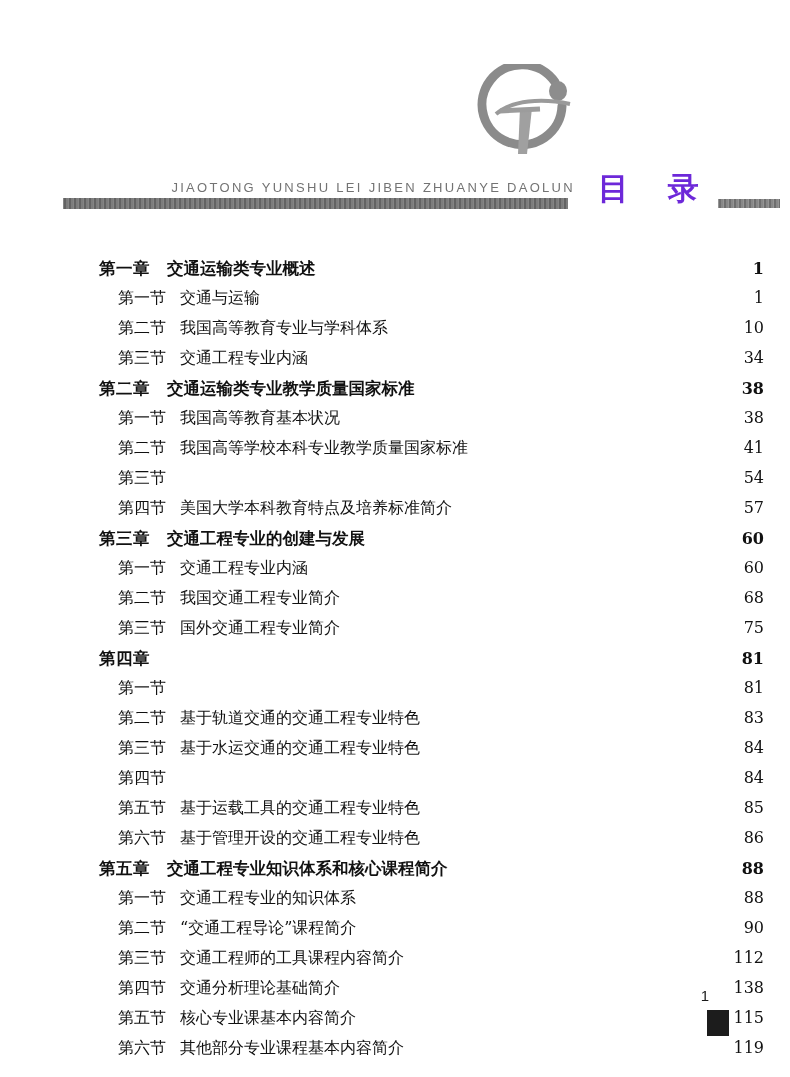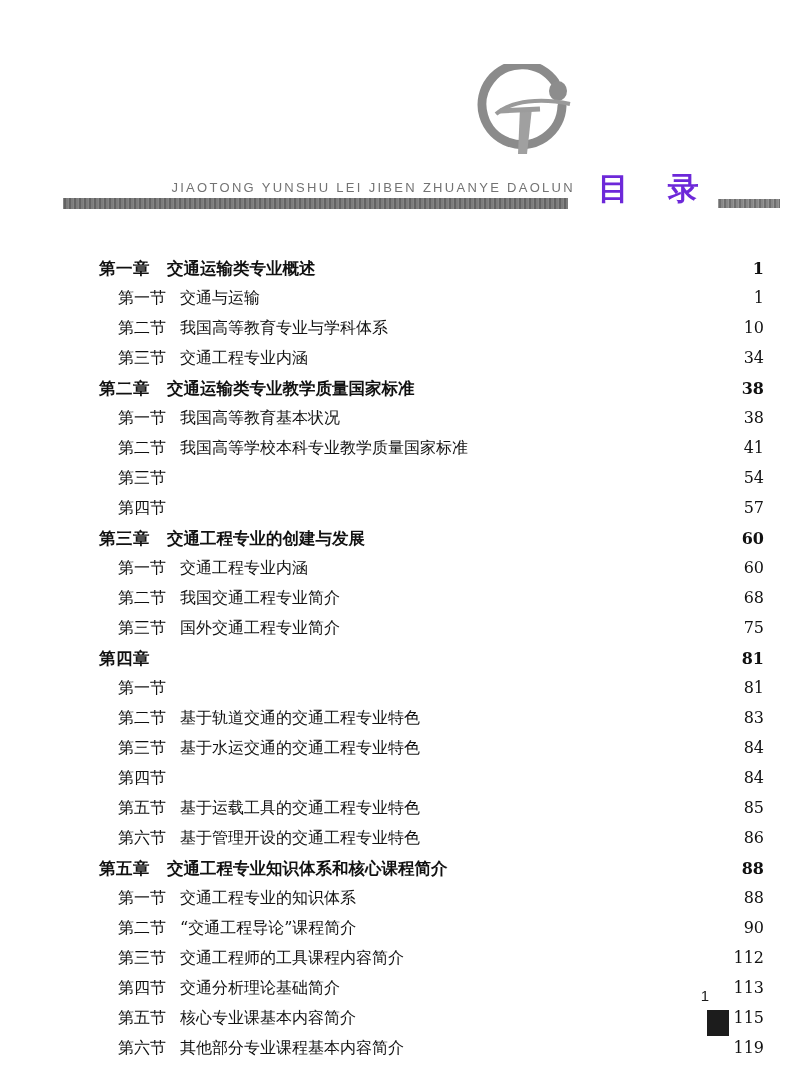--- a/index.html
+++ b/index.html
@@ -241,20 +241,21 @@
       <span class="leader"></span>
       <span class="page">41</span>
     </div>
     <div class="entry section">
       <span class="num">第三节</span>
       <span class="leader"></span>
       <span class="page">54</span>
     </div>
     <div class="entry section">
       <span class="num">第四节</span>
+      <span class="label">美国大学本科教育特点及培养标准简介</span>
       <span class="leader"></span>
       <span class="page">57</span>
     </div>
     <div class="entry chapter">
       <span class="num">第三章</span>
       <span class="label">交通工程专业的创建与发展</span>
       <span class="leader"></span>
       <span class="page">60</span>
     </div>
     <div class="entry section">
@@ -335,21 +336,21 @@
     <div class="entry section">
       <span class="num">第三节</span>
       <span class="label">交通工程师的工具课程内容简介</span>
       <span class="leader"></span>
       <span class="page">112</span>
     </div>
     <div class="entry section">
       <span class="num">第四节</span>
       <span class="label">交通分析理论基础简介</span>
       <span class="leader"></span>
-      <span class="page">113</span>
+      <span class="page">138</span>
     </div>
     <div class="entry section">
       <span class="num">第五节</span>
       <span class="label">核心专业课基本内容简介</span>
       <span class="leader"></span>
       <span class="page">115</span>
     </div>
     <div class="entry section">
       <span class="num">第六节</span>
       <span class="label">其他部分专业课程基本内容简介</span>

